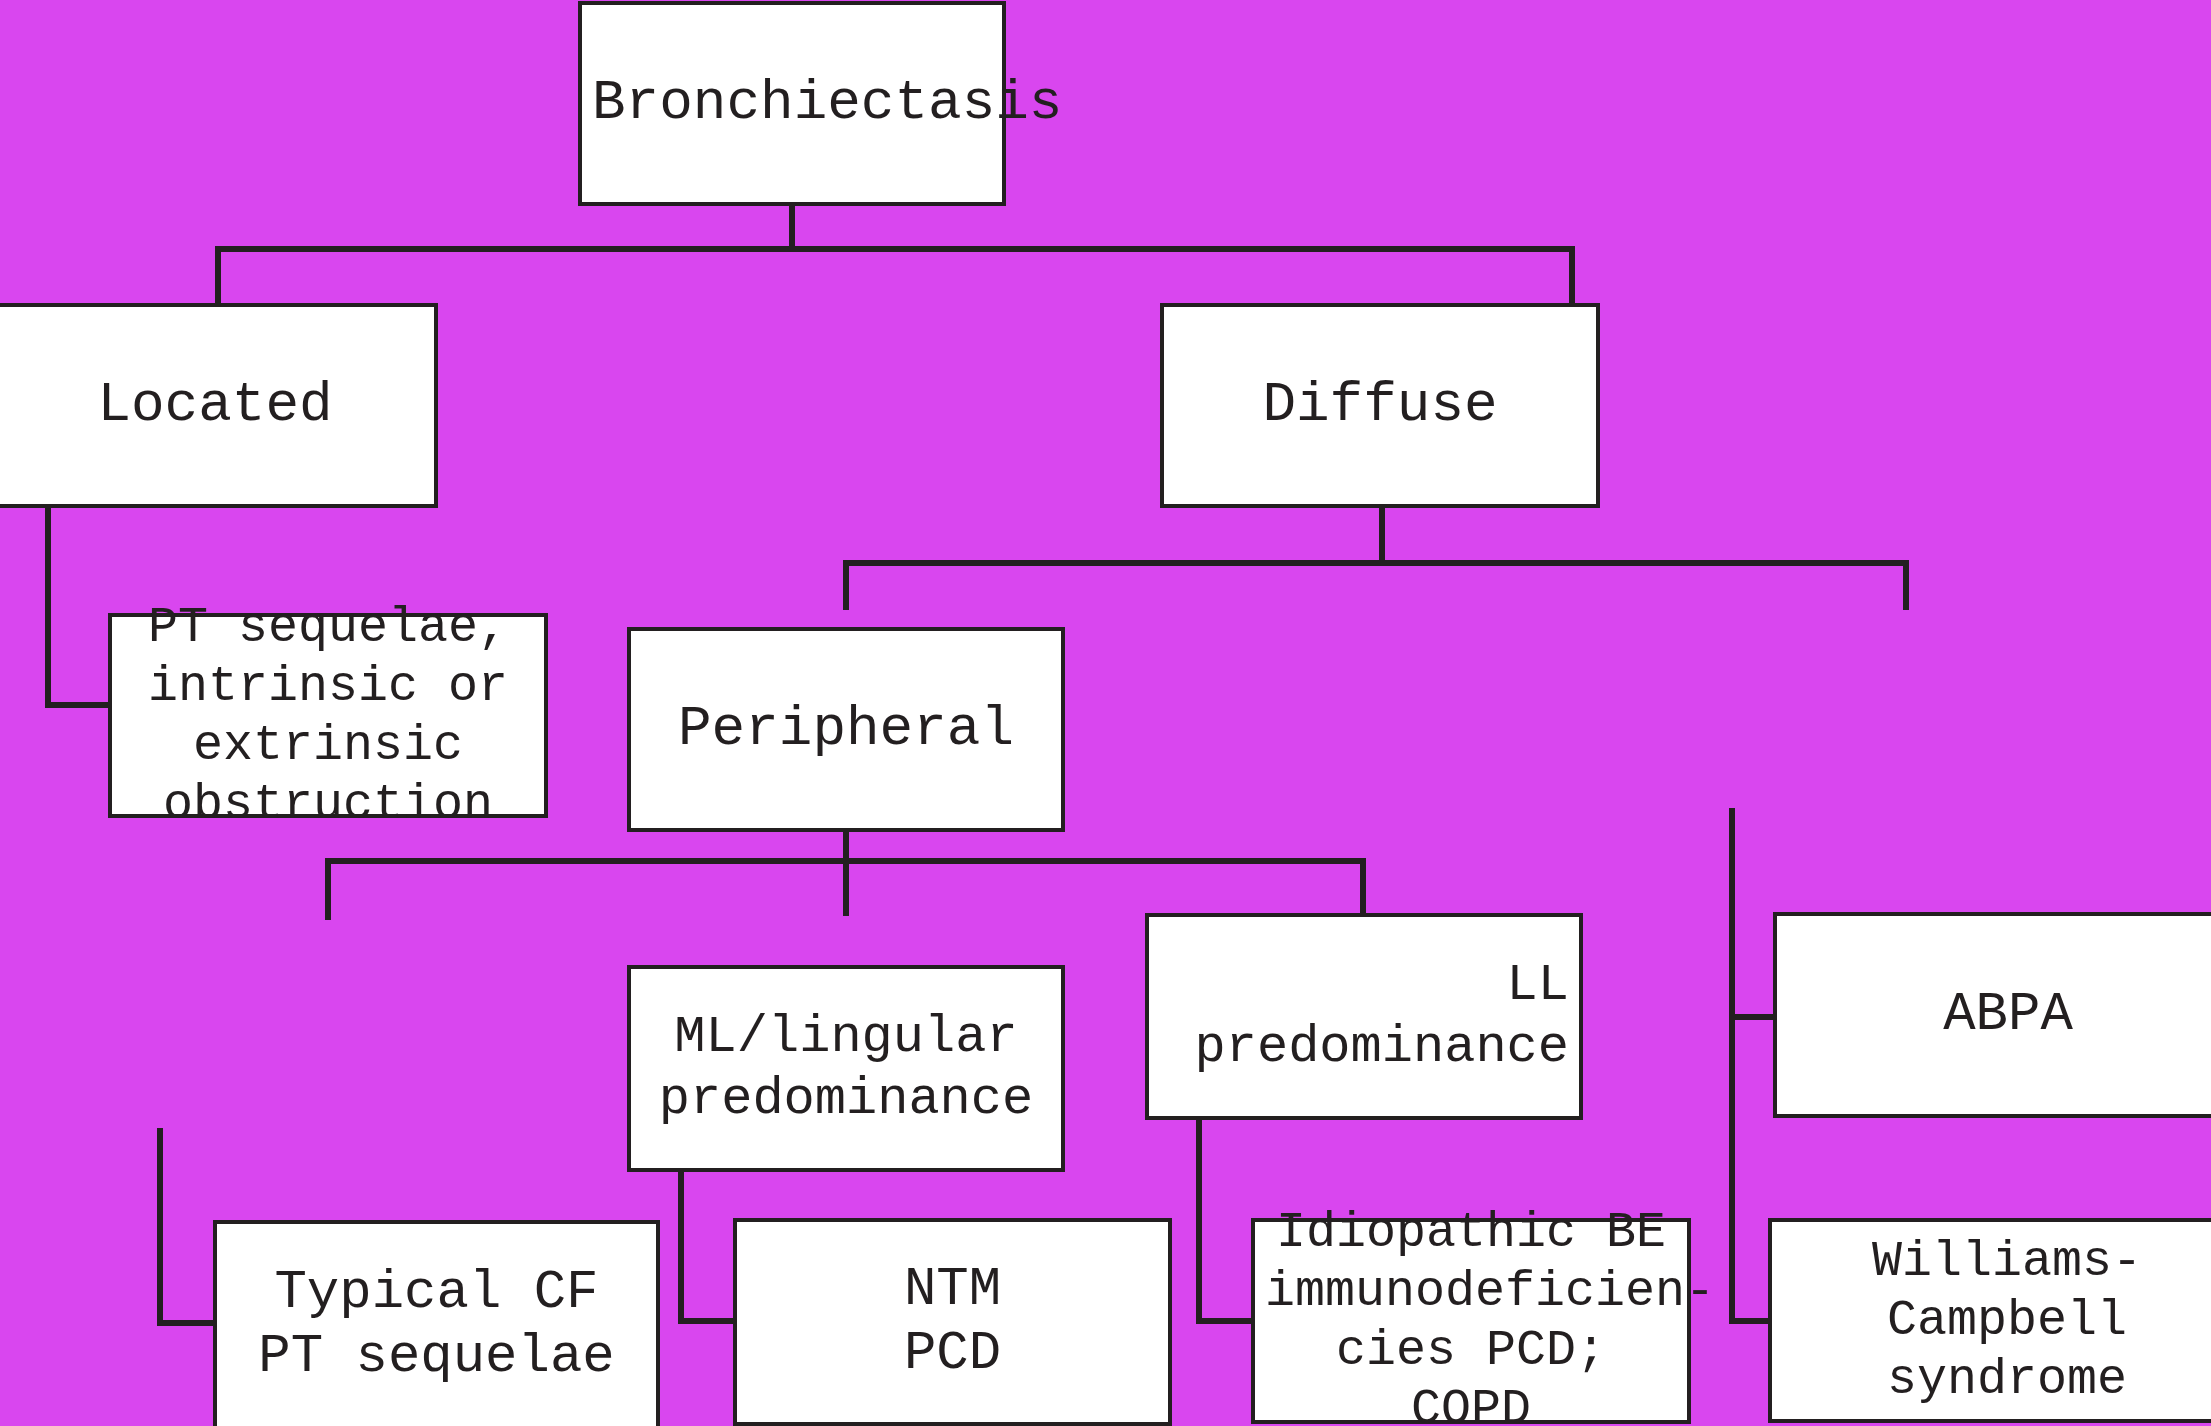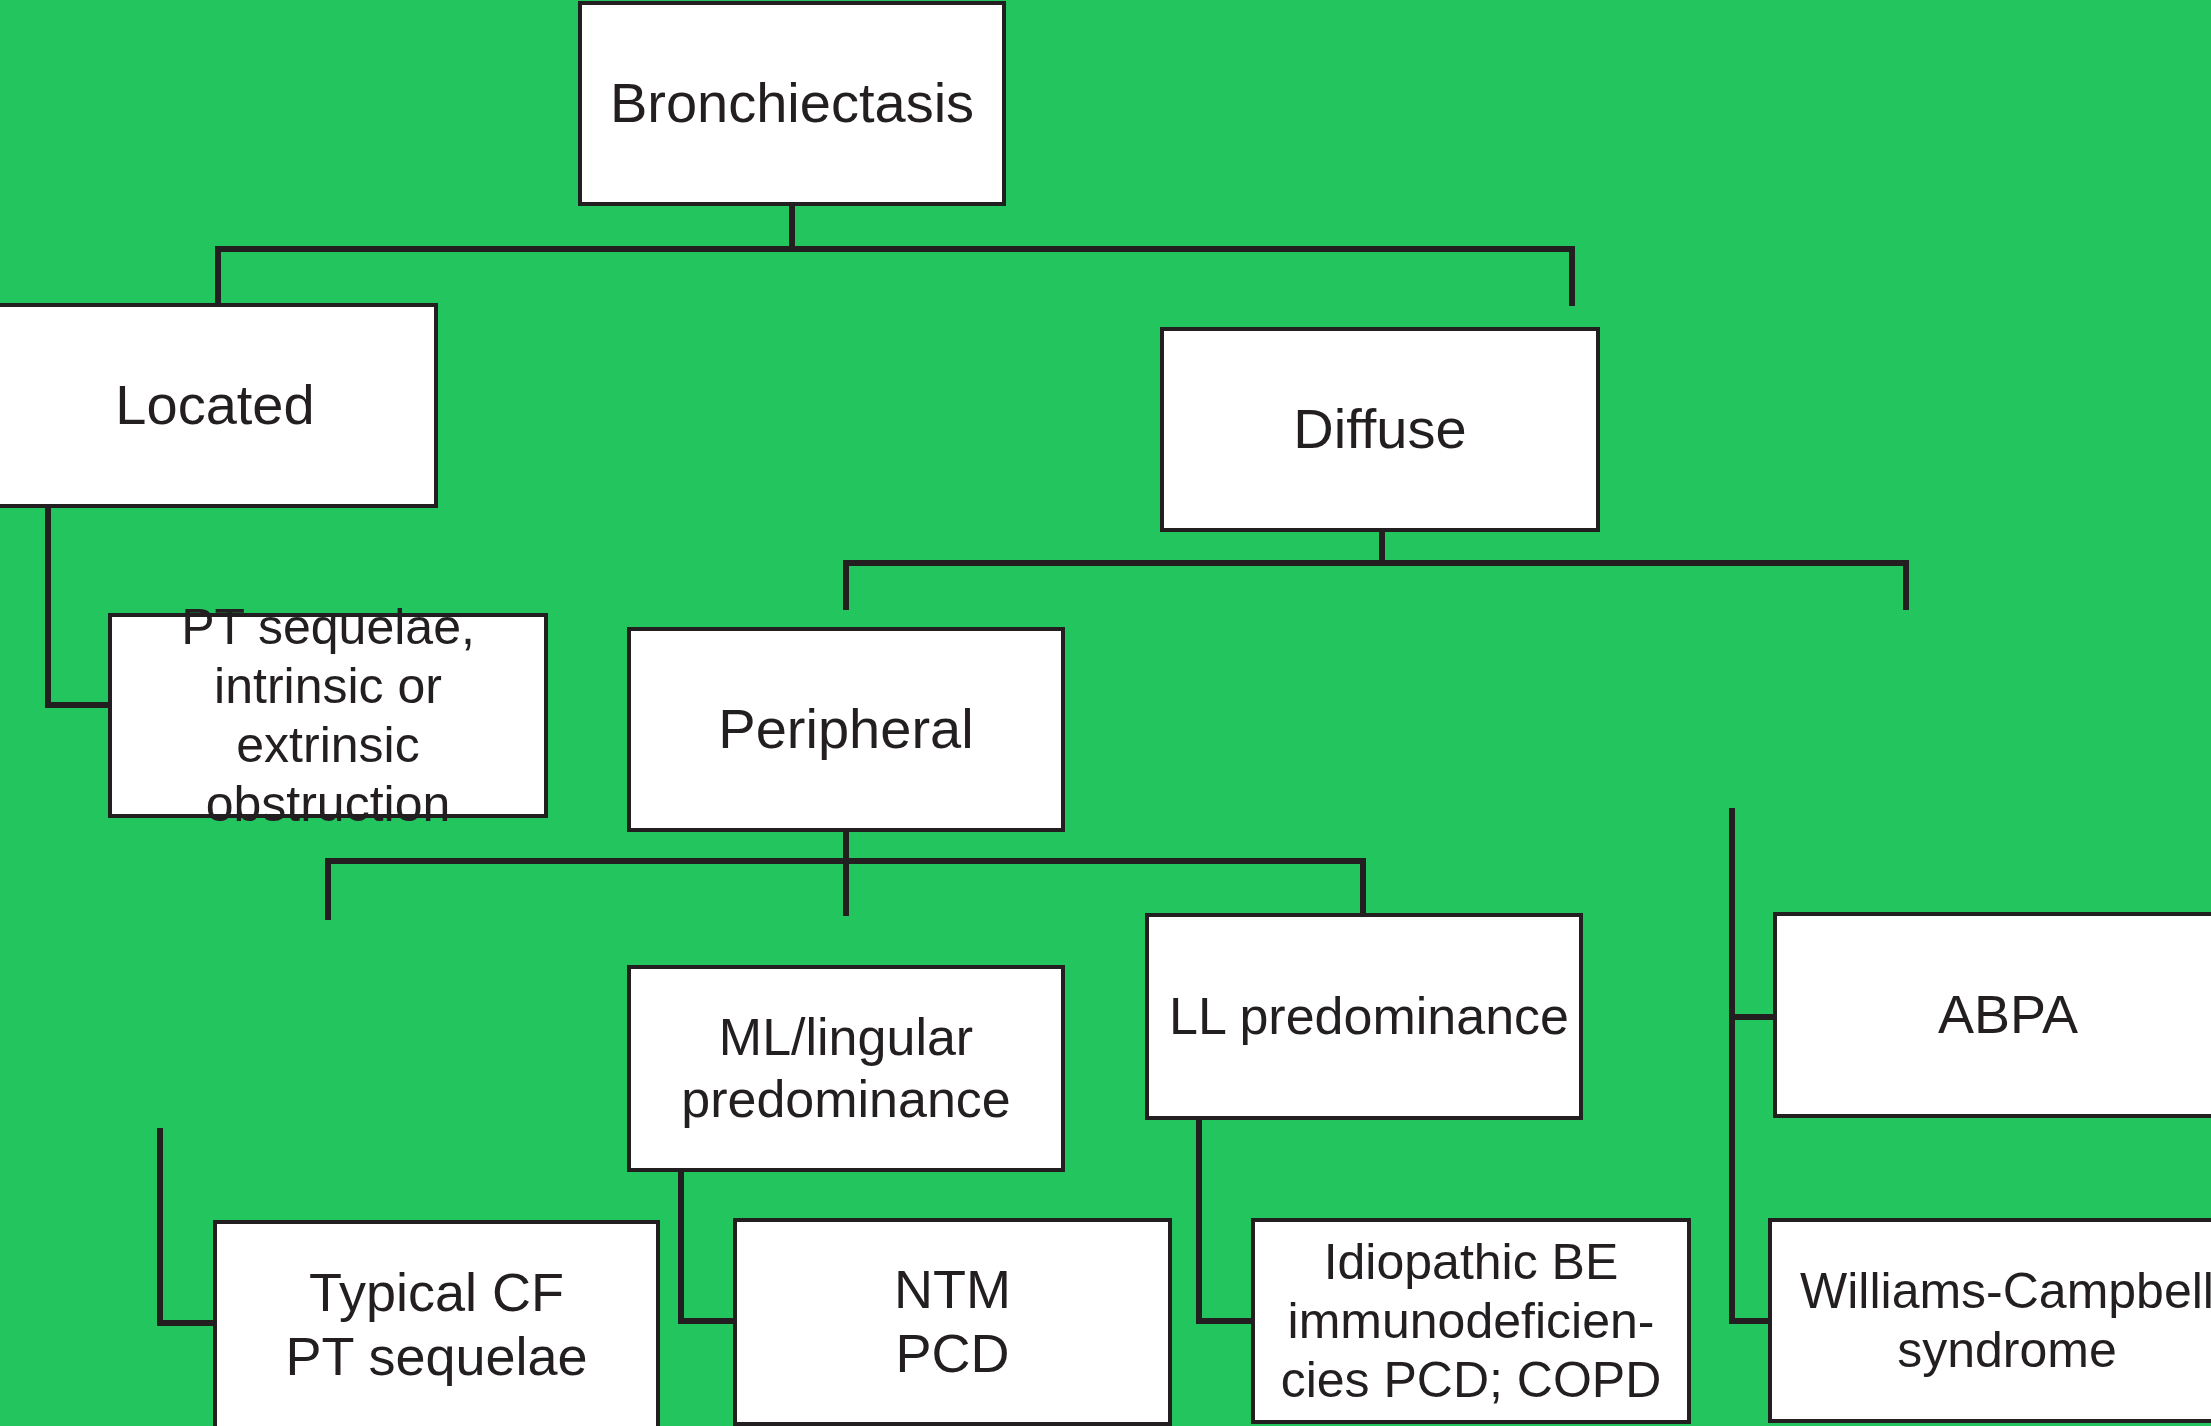--- a/index.html
+++ b/index.html
@@ -4,22 +4,22 @@
 <style>
   html, body {
     margin: 0;
     padding: 0;
     background: #ffffff;
   }
   #canvas {
     position: relative;
     width: 2211px;
     height: 1426px;
-    background: #22c55e;
-    font-family: Liberation Sans, sans-serif;
+    background: #d946ef;
+    font-family: Liberation Mono, monospace;
     overflow: hidden;
   }
   .node {
     position: absolute;
     box-sizing: border-box;
     border: 4px solid #231f20;
     background: #ffffff;
     display: flex;
     align-items: center;
     justify-content: center;
@@ -81,21 +81,21 @@
   <div class="conn h" style="left:1196px; top:1318px; width:58px;"></div>
 
   <div class="node" style="left:578px; top:1px; width:428px; height:205px; font-size:56px;">
     <span class="label">Bronchiectasis</span>
   </div>
 
   <div class="node" style="left:-8px; top:303px; width:446px; height:205px; font-size:56px;">
     <span class="label">Located</span>
   </div>
 
-  <div class="node" style="left:1160px; top:303px; width:440px; height:205px; font-size:56px;margin-top:24px;">
+  <div class="node" style="left:1160px; top:303px; width:440px; height:205px; font-size:56px;">
     <span class="label">Diffuse</span>
   </div>
 
   <div class="node" style="left:108px; top:613px; width:440px; height:205px; font-size:50px;">
     <span class="label">PT sequelae,
 intrinsic or extrinsic
 obstruction</span>
   </div>
 
   <div class="node" style="left:627px; top:607px; width:438px; height:205px; font-size:56px;margin-top:20px;">

